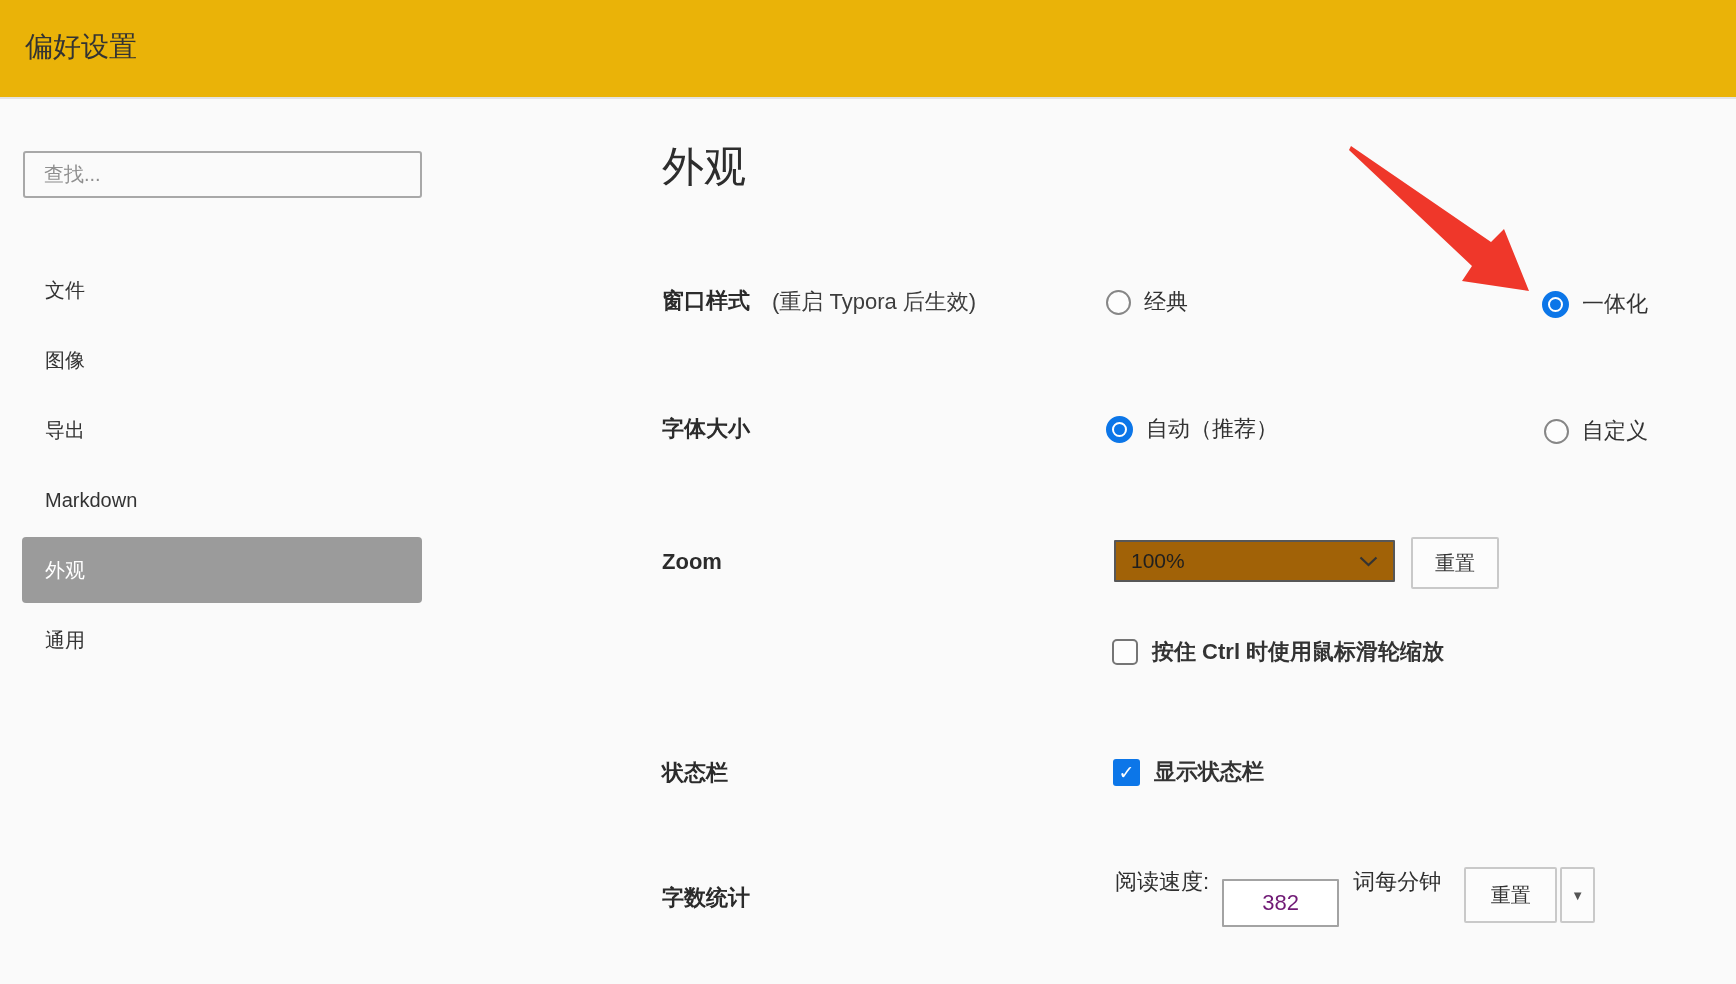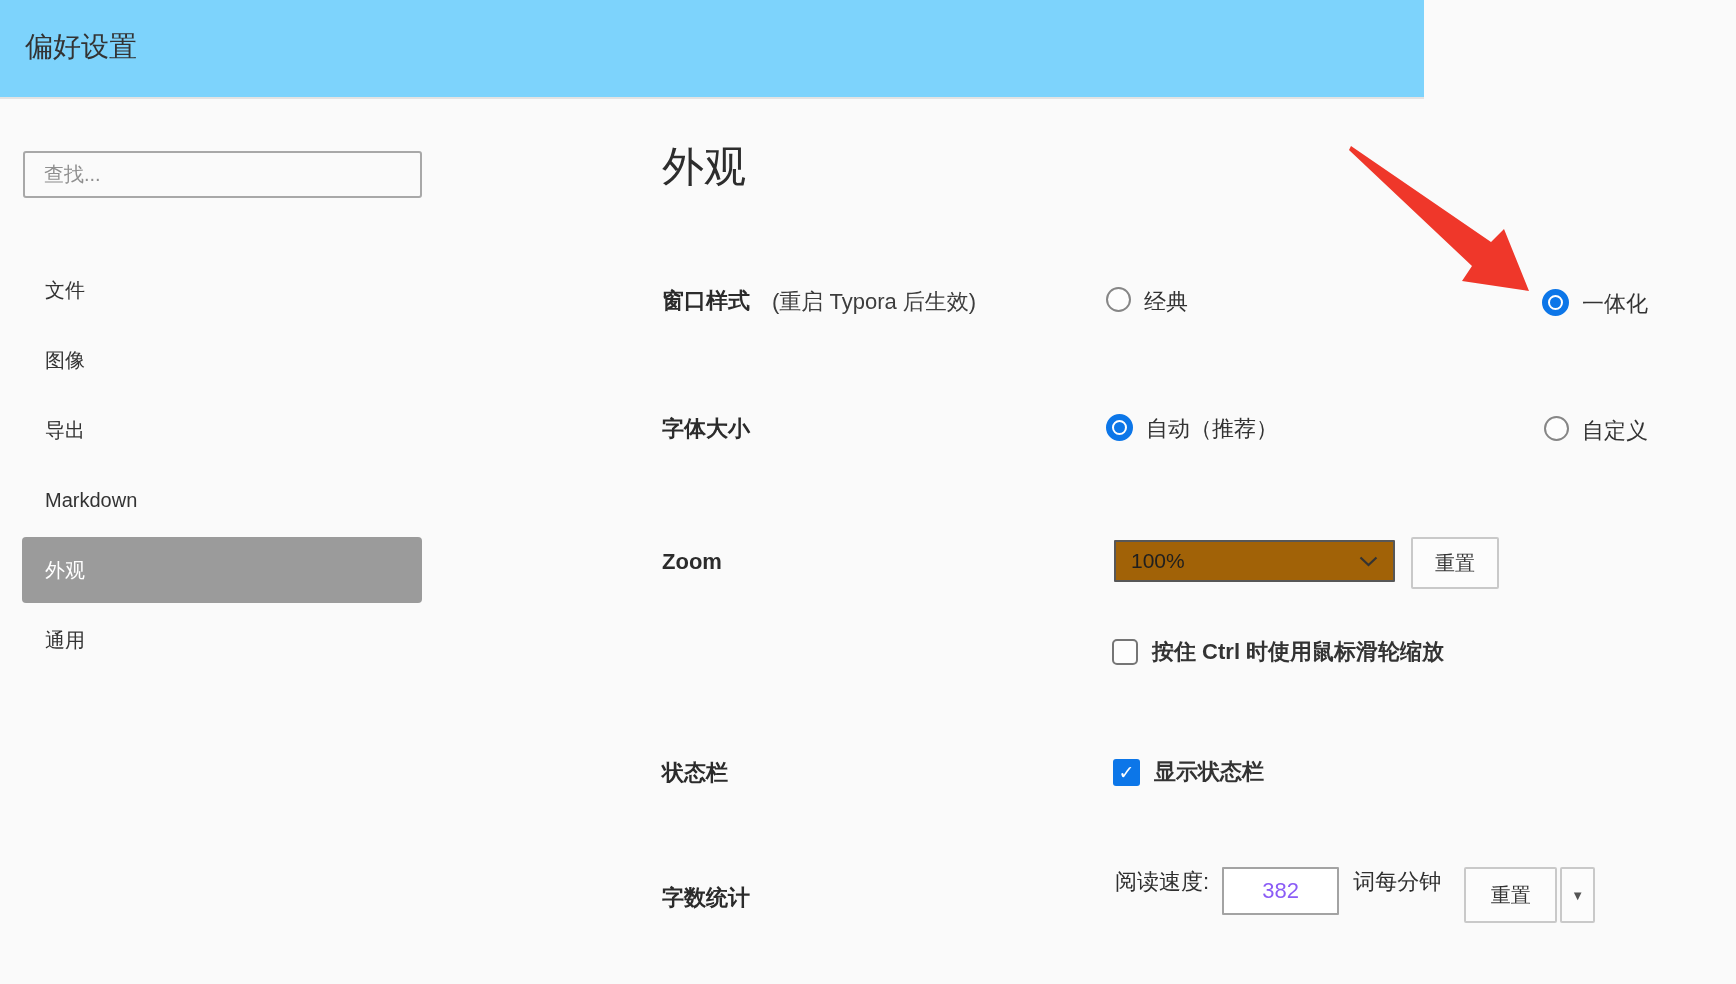--- a/index.html
+++ b/index.html
@@ -10,22 +10,22 @@
   *{margin:0;padding:0;box-sizing:border-box;}
   html,body{width:1736px;height:984px;}
   body{
     font-family:"Liberation Sans","DejaVu Sans",sans-serif;
     background:#fafafa;color:#333;overflow:hidden;position:relative;
   }
   #canvas{position:absolute;inset:0;width:1736px;height:984px;}
 
   
   .titlebar{
-    position:absolute;left:0;top:0;width:1424px;height:99px;
-    background:#7dd3fc;border-bottom:2px solid #e3e3e3;
+    position:absolute;left:0;top:0;width:1736px;height:99px;
+    background:#eab308;border-bottom:2px solid #e3e3e3;
   }
   .titlebar .app-title{
     position:absolute;left:25px;top:28px;font-size:28px;color:#333;
   }
 
   
   .search-input{
     position:absolute;left:23px;top:151px;width:399px;height:47px;
     border:2px solid #a8a8a8;border-radius:3px;background:#fafafa;
     padding:0 12px 0 19px;font-size:20px;color:#444;outline:none;
@@ -45,21 +45,21 @@
   
   .page-title{
     position:absolute;left:662px;top:139px;font-size:42px;color:#2d2d2d;
   }
   .row-label{
     position:absolute;left:662px;font-weight:700;font-size:22px;color:#2b2b2b;
   }
   .row-note{position:absolute;font-size:22px;color:#3d3d3d;}
 
   
-  .opt{position:absolute;display:flex;align-items:flex-start;gap:13px;}
+  .opt{position:absolute;display:flex;align-items:center;gap:13px;}
   .opt .opt-label{font-size:22px;color:#333;white-space:nowrap;}
   .radio{
     width:25px;height:25px;border-radius:50%;
     border:2px solid #868686;background:#fdfdfd;flex:0 0 auto;
   }
   .radio.checked{
     width:27px;height:27px;border:6px solid var(--accent-blue);
     background:#fff;position:relative;
   }
   .radio.checked::after{
@@ -98,21 +98,21 @@
 
   
   .wc-controls{
     position:absolute;left:1115px;top:867px;height:56px;
     display:flex;align-items:flex-start;
   }
   .wc-text{font-size:22px;color:#2f2f2f;white-space:nowrap;}
   .wc-input{
     width:117px;height:48px;margin-left:13px;
     border:2px solid #a3a3a3;border-radius:1px;background:#fff;
-    text-align:center;font-size:22px;color:#8b5cf6;outline:none;font-family:inherit;
+    text-align:center;font-size:22px;color:#701a75;outline:none;font-family:inherit;margin-top:12px;
   }
   .wc-unit{margin-left:14px;}
   .split{display:flex;margin-left:23px;gap:3px;}
   .split .btn-reset-wc{width:93px;height:56px;}
   .split .btn-caret{width:35px;height:56px;font-size:13px;color:#555;}
 
   
   .arrow-svg{position:absolute;left:0;top:0;pointer-events:none;z-index:5;}
 </style>
 </head>

